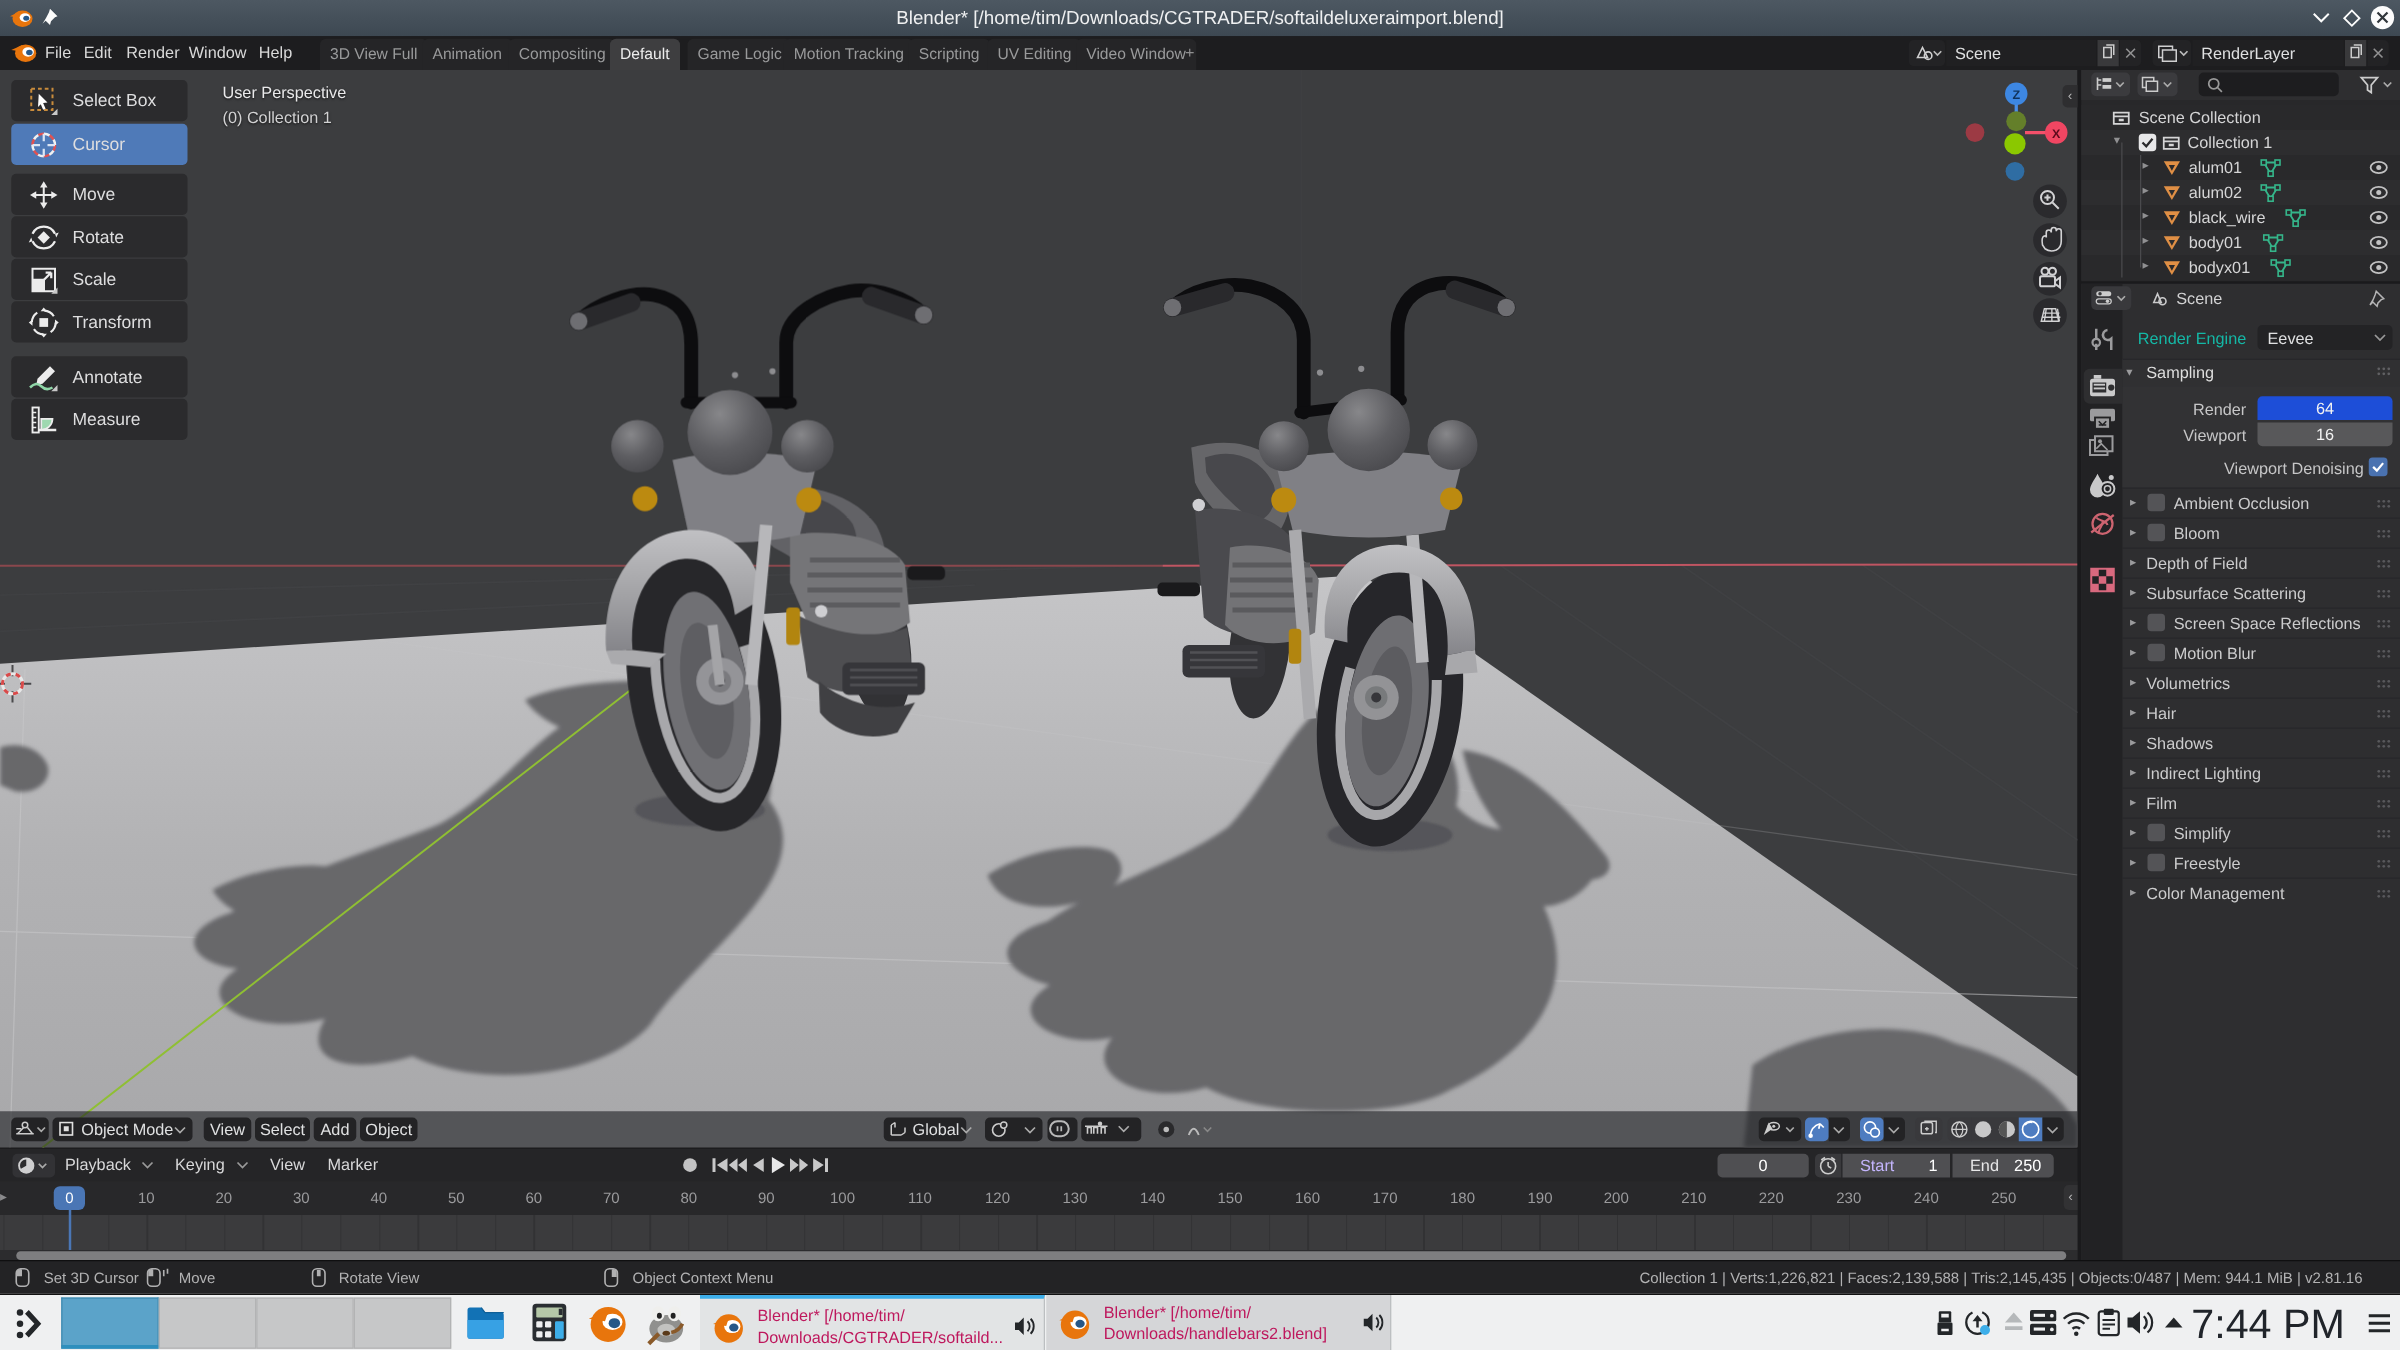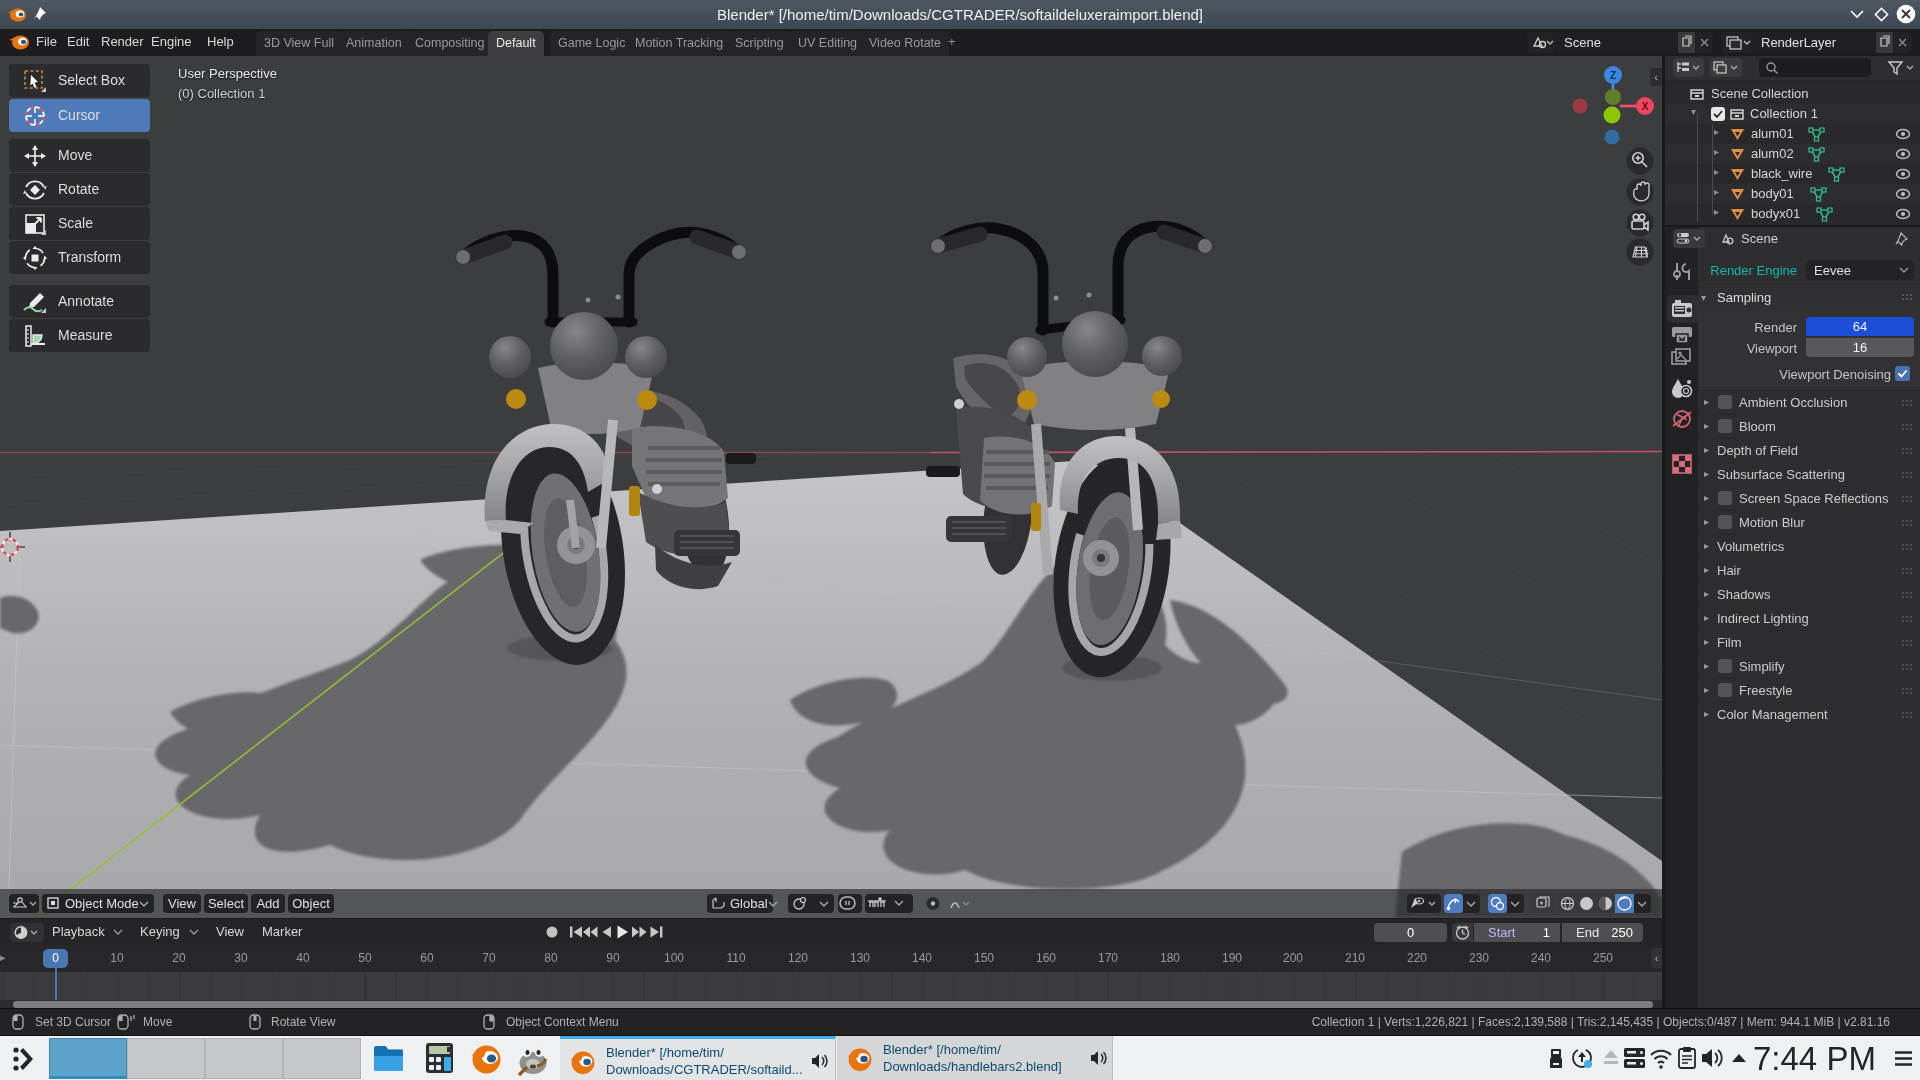--- a/index.html
+++ b/index.html
@@ -44,21 +44,21 @@
   #tl-scroll { left:0; top:81px; width:1662px; height:8px; background:#2c2c2e; }
   .tnum { position:absolute; top:6px; font-size:12px; color:#9b9b9d; transform:translateX(-50%); }
 
   
   #statusbar { left:0; top:1008px; width:1920px; height:27px; background:#232325;
     border-top:1px solid #0f0f10; color:#b2b2b3; font-size:12px; }
 
   
   #taskbar { left:0; top:1035px; width:1920px; height:45px; background:#eff0f1;
     border-top:1px solid #111; }
-  .task { position:absolute; top:0; height:45px; font-size:13px; color:#0c4a6e; }
+  .task { position:absolute; top:0; height:45px; font-size:13px; color:#be185d; }
 </style>
 </head>
 <body>
 <div id="stage">
 
   <div id="titlebar" class="abs">
     <div id="title-text" class="abs">Blender* [/home/tim/Downloads/CGTRADER/softaildeluxeraimport.blend]</div>
     <svg class="abs" style="left:7px;top:5px" width="20" height="19" viewBox="0 0 20 19">
       <ellipse cx="11" cy="10" rx="8" ry="6.6" fill="#e8750c"></ellipse>
       <ellipse cx="13" cy="9" rx="4.3" ry="3.5" fill="#fff"></ellipse>
@@ -83,31 +83,31 @@
   <div id="menubar" class="abs">
     <svg class="abs" style="left:8px;top:3px" width="22" height="20" viewBox="0 0 22 20">
       <ellipse cx="12.5" cy="10.5" rx="8.5" ry="7" fill="#e8750c"></ellipse>
       <ellipse cx="14.5" cy="9.5" rx="4.6" ry="3.8" fill="#fff"></ellipse>
       <ellipse cx="15.5" cy="10" rx="2.6" ry="2.2" fill="#265787"></ellipse>
       <path d="M1 8 L10 4 L8 9 Z" fill="#e8750c"></path>
     </svg>
     <div class="menu-item" style="left:36px">File</div>
     <div class="menu-item" style="left:67px">Edit</div>
     <div class="menu-item" style="left:101px">Render</div>
-    <div class="menu-item" style="left:151px">Engine</div>
+    <div class="menu-item" style="left:151px">Window</div>
     <div class="menu-item" style="left:207px">Help</div>
     <div class="wtab" style="left:256px">3D View Full</div>
     <div class="wtab" style="left:338px">Animation</div>
     <div class="wtab" style="left:407px">Compositing</div>
     <div class="wtab active" style="left:488px">Default</div>
     <div class="wtab" style="left:550px">Game Logic</div>
     <div class="wtab" style="left:627px">Motion Tracking</div>
     <div class="wtab" style="left:727px">Scripting</div>
     <div class="wtab" style="left:790px">UV Editing</div>
-    <div class="wtab" style="left:861px">Video Rotate</div>
+    <div class="wtab" style="left:861px">Video Window</div>
     <div class="menu-item" style="left:948px;color:#8f8f90">+</div>
 
     <div class="dbtn" style="left:1527px;top:3px;width:29px;height:21px">
       <svg width="29" height="21" viewBox="0 0 29 21">
         <path d="M7 14 L11 6 L15 14 Z" fill="none" stroke="#d0d0d1" stroke-width="1.3"></path>
         <circle cx="15.5" cy="12.5" r="3" fill="none" stroke="#d0d0d1" stroke-width="1.3"></circle>
         <path d="M20 9 l3 3 3-3" fill="none" stroke="#bbb" stroke-width="1.4"></path>
       </svg>
     </div>
     <div class="dbtn" style="left:1557px;top:3px;width:120px;height:21px;background:#202022;border-radius:0">

